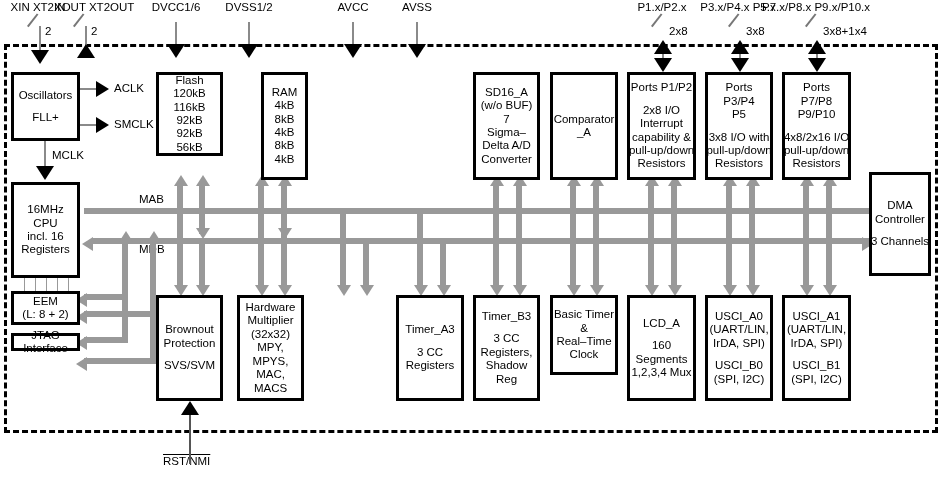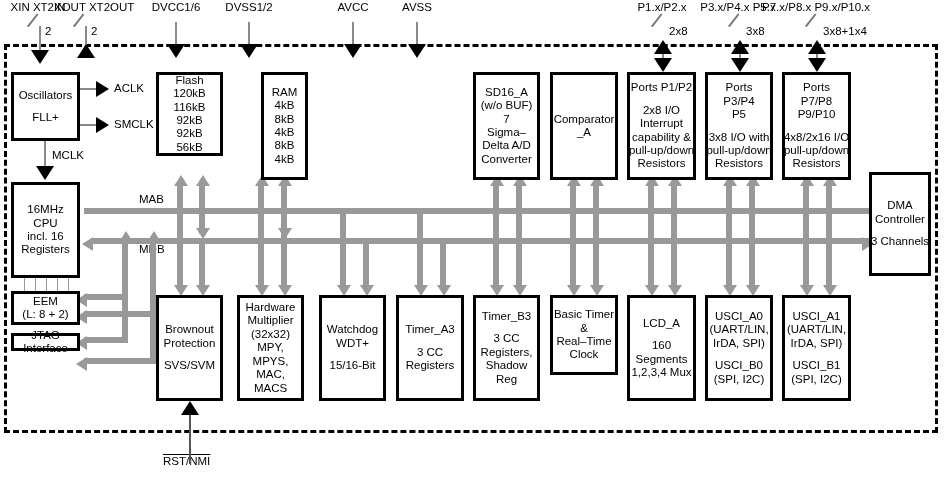--- a/index.html
+++ b/index.html
@@ -389,26 +389,20 @@
   <div class="abs blk" style="left:237px;top:295px;width:67px;height:106px;">
     <span class="ln">Hardware</span>
     <span class="ln">Multiplier</span>
     <span class="ln">(32x32)</span>
     <span class="ln">MPY,</span>
     <span class="ln">MPYS,</span>
     <span class="ln">MAC,</span>
     <span class="ln">MACS</span>
   </div>
 
-  <div class="abs blk" style="left:319px;top:295px;width:67px;height:106px;">
-    <span class="ln">Watchdog</span>
-    <span class="ln">WDT+</span>
-    <span class="gap"></span>
-    <span class="ln">15/16-Bit</span>
-  </div>
 
   <div class="abs blk" style="left:396px;top:295px;width:68px;height:106px;">
     <span class="ln">Timer_A3</span>
     <span class="gap"></span>
     <span class="ln">3 CC</span>
     <span class="ln">Registers</span>
   </div>
 
   <div class="abs blk" style="left:473px;top:295px;width:67px;height:106px;">
     <span class="ln">Timer_B3</span>

